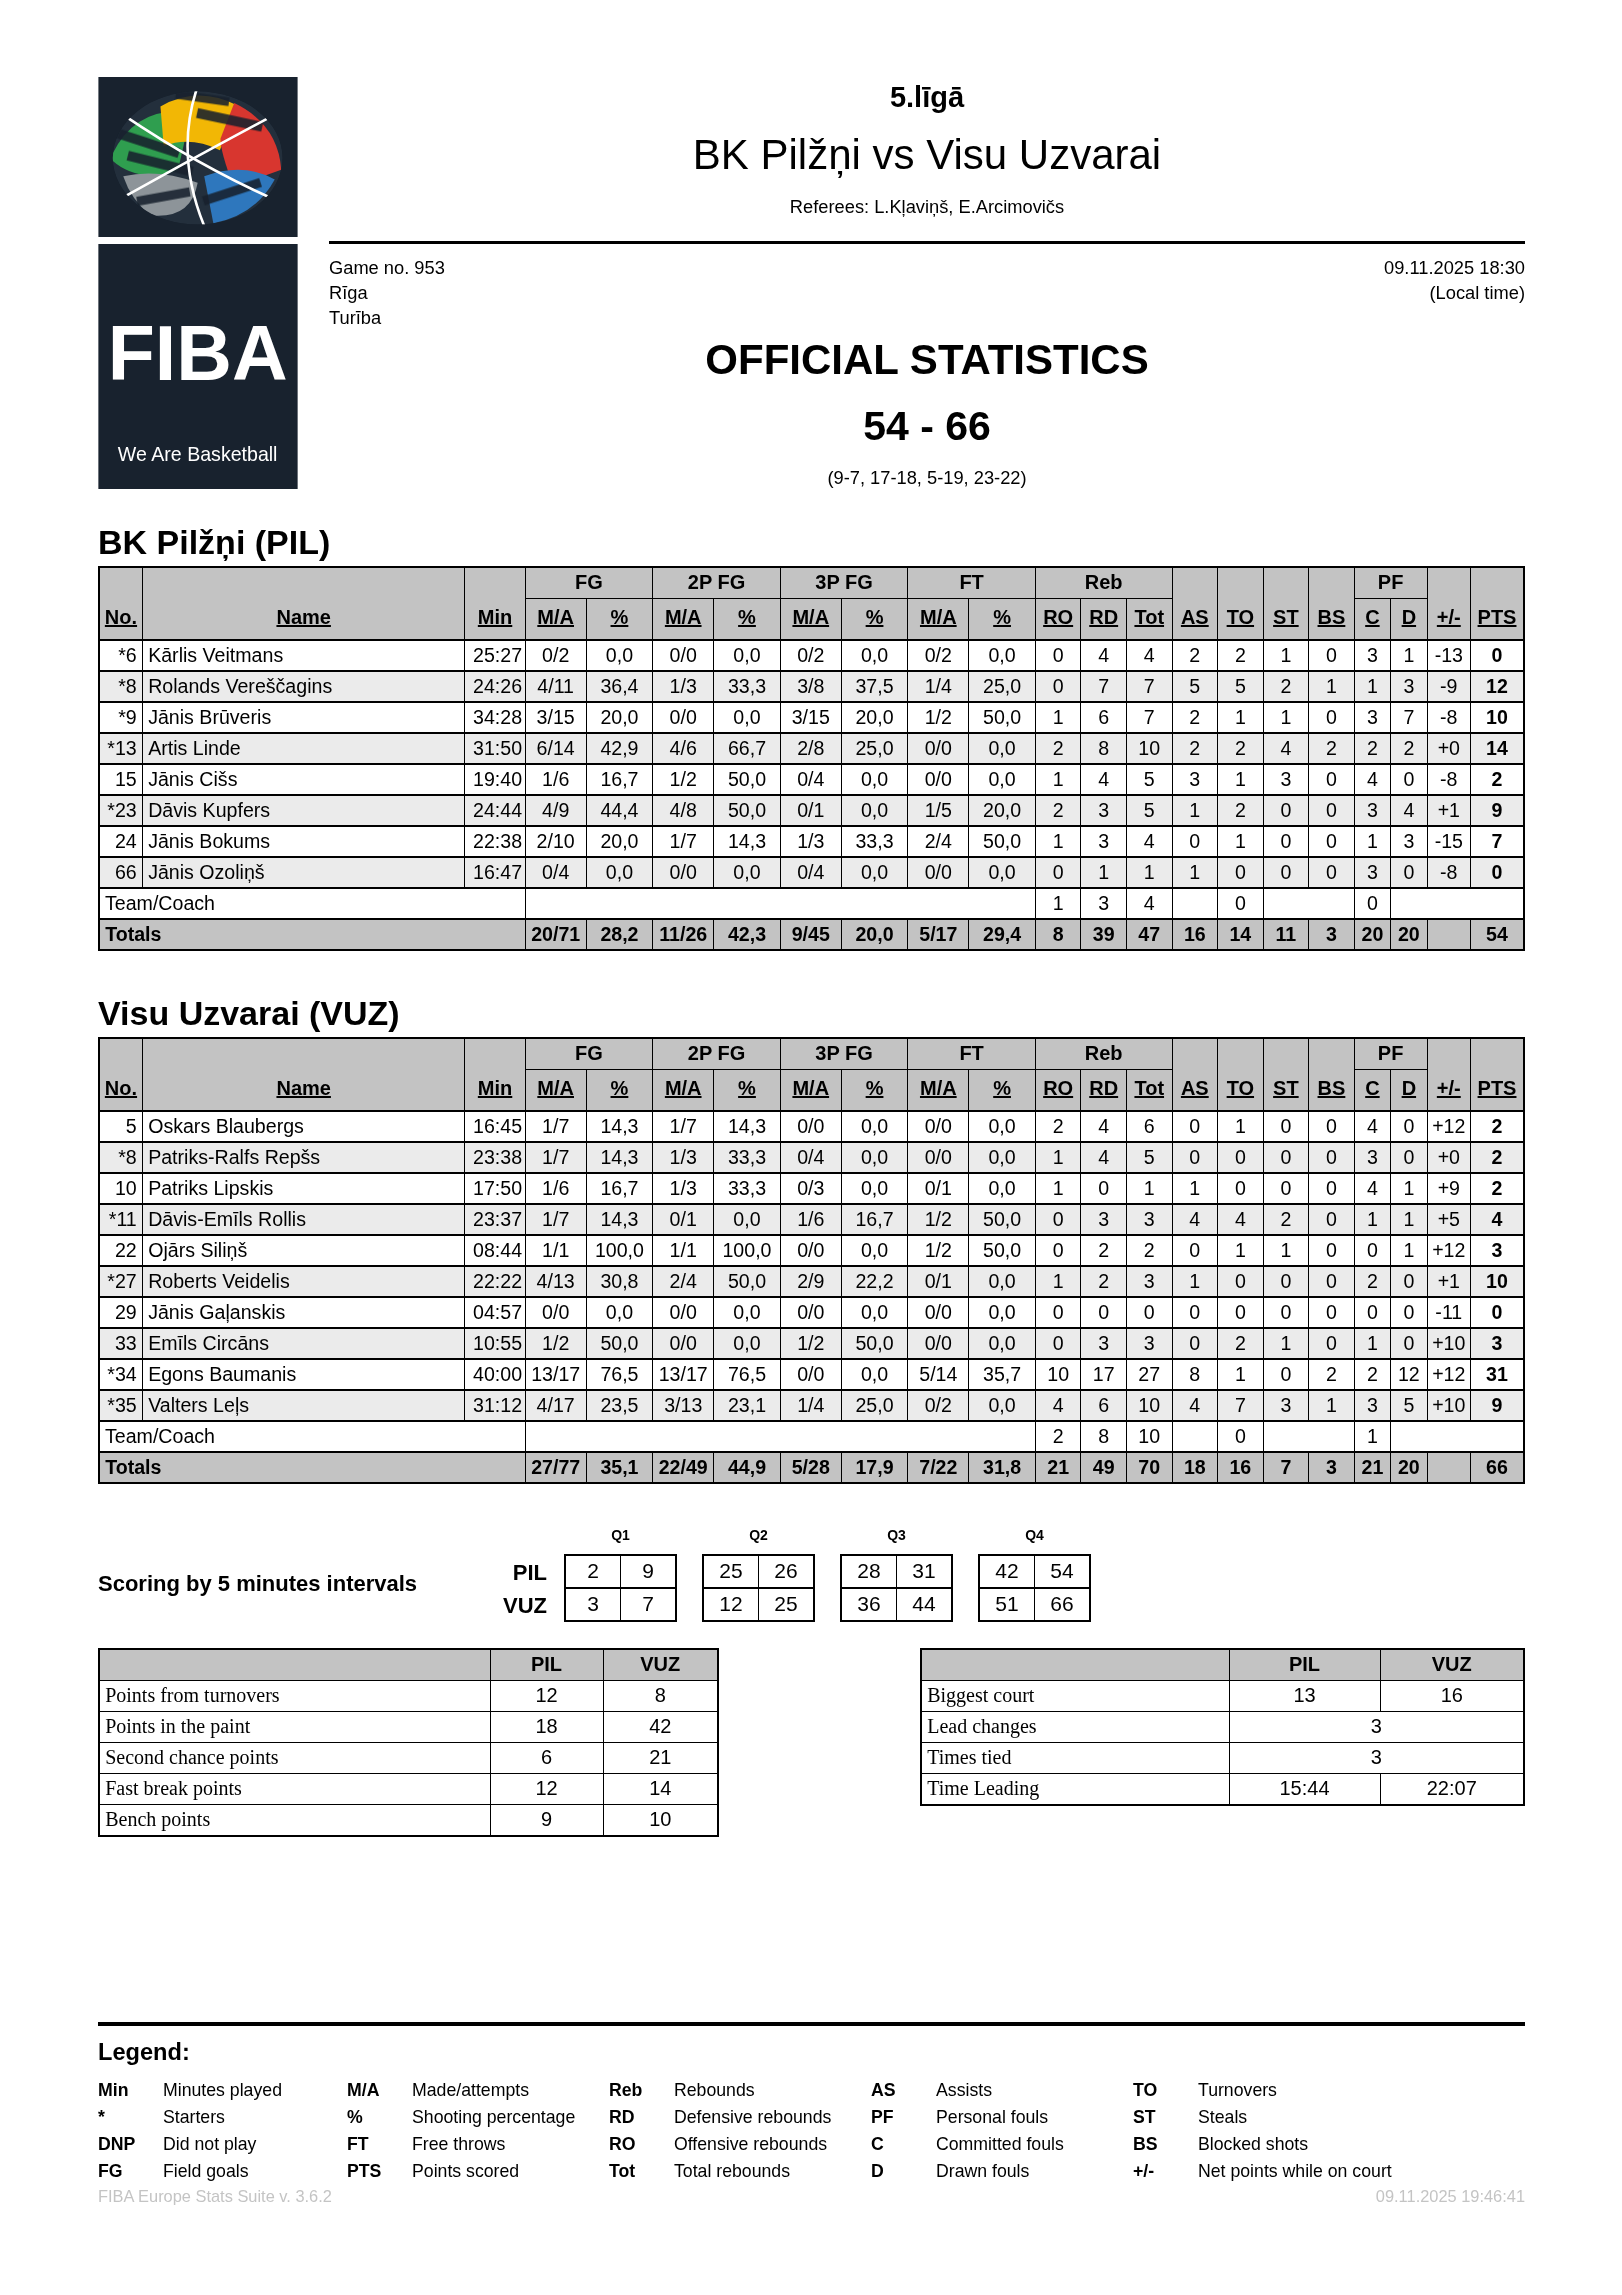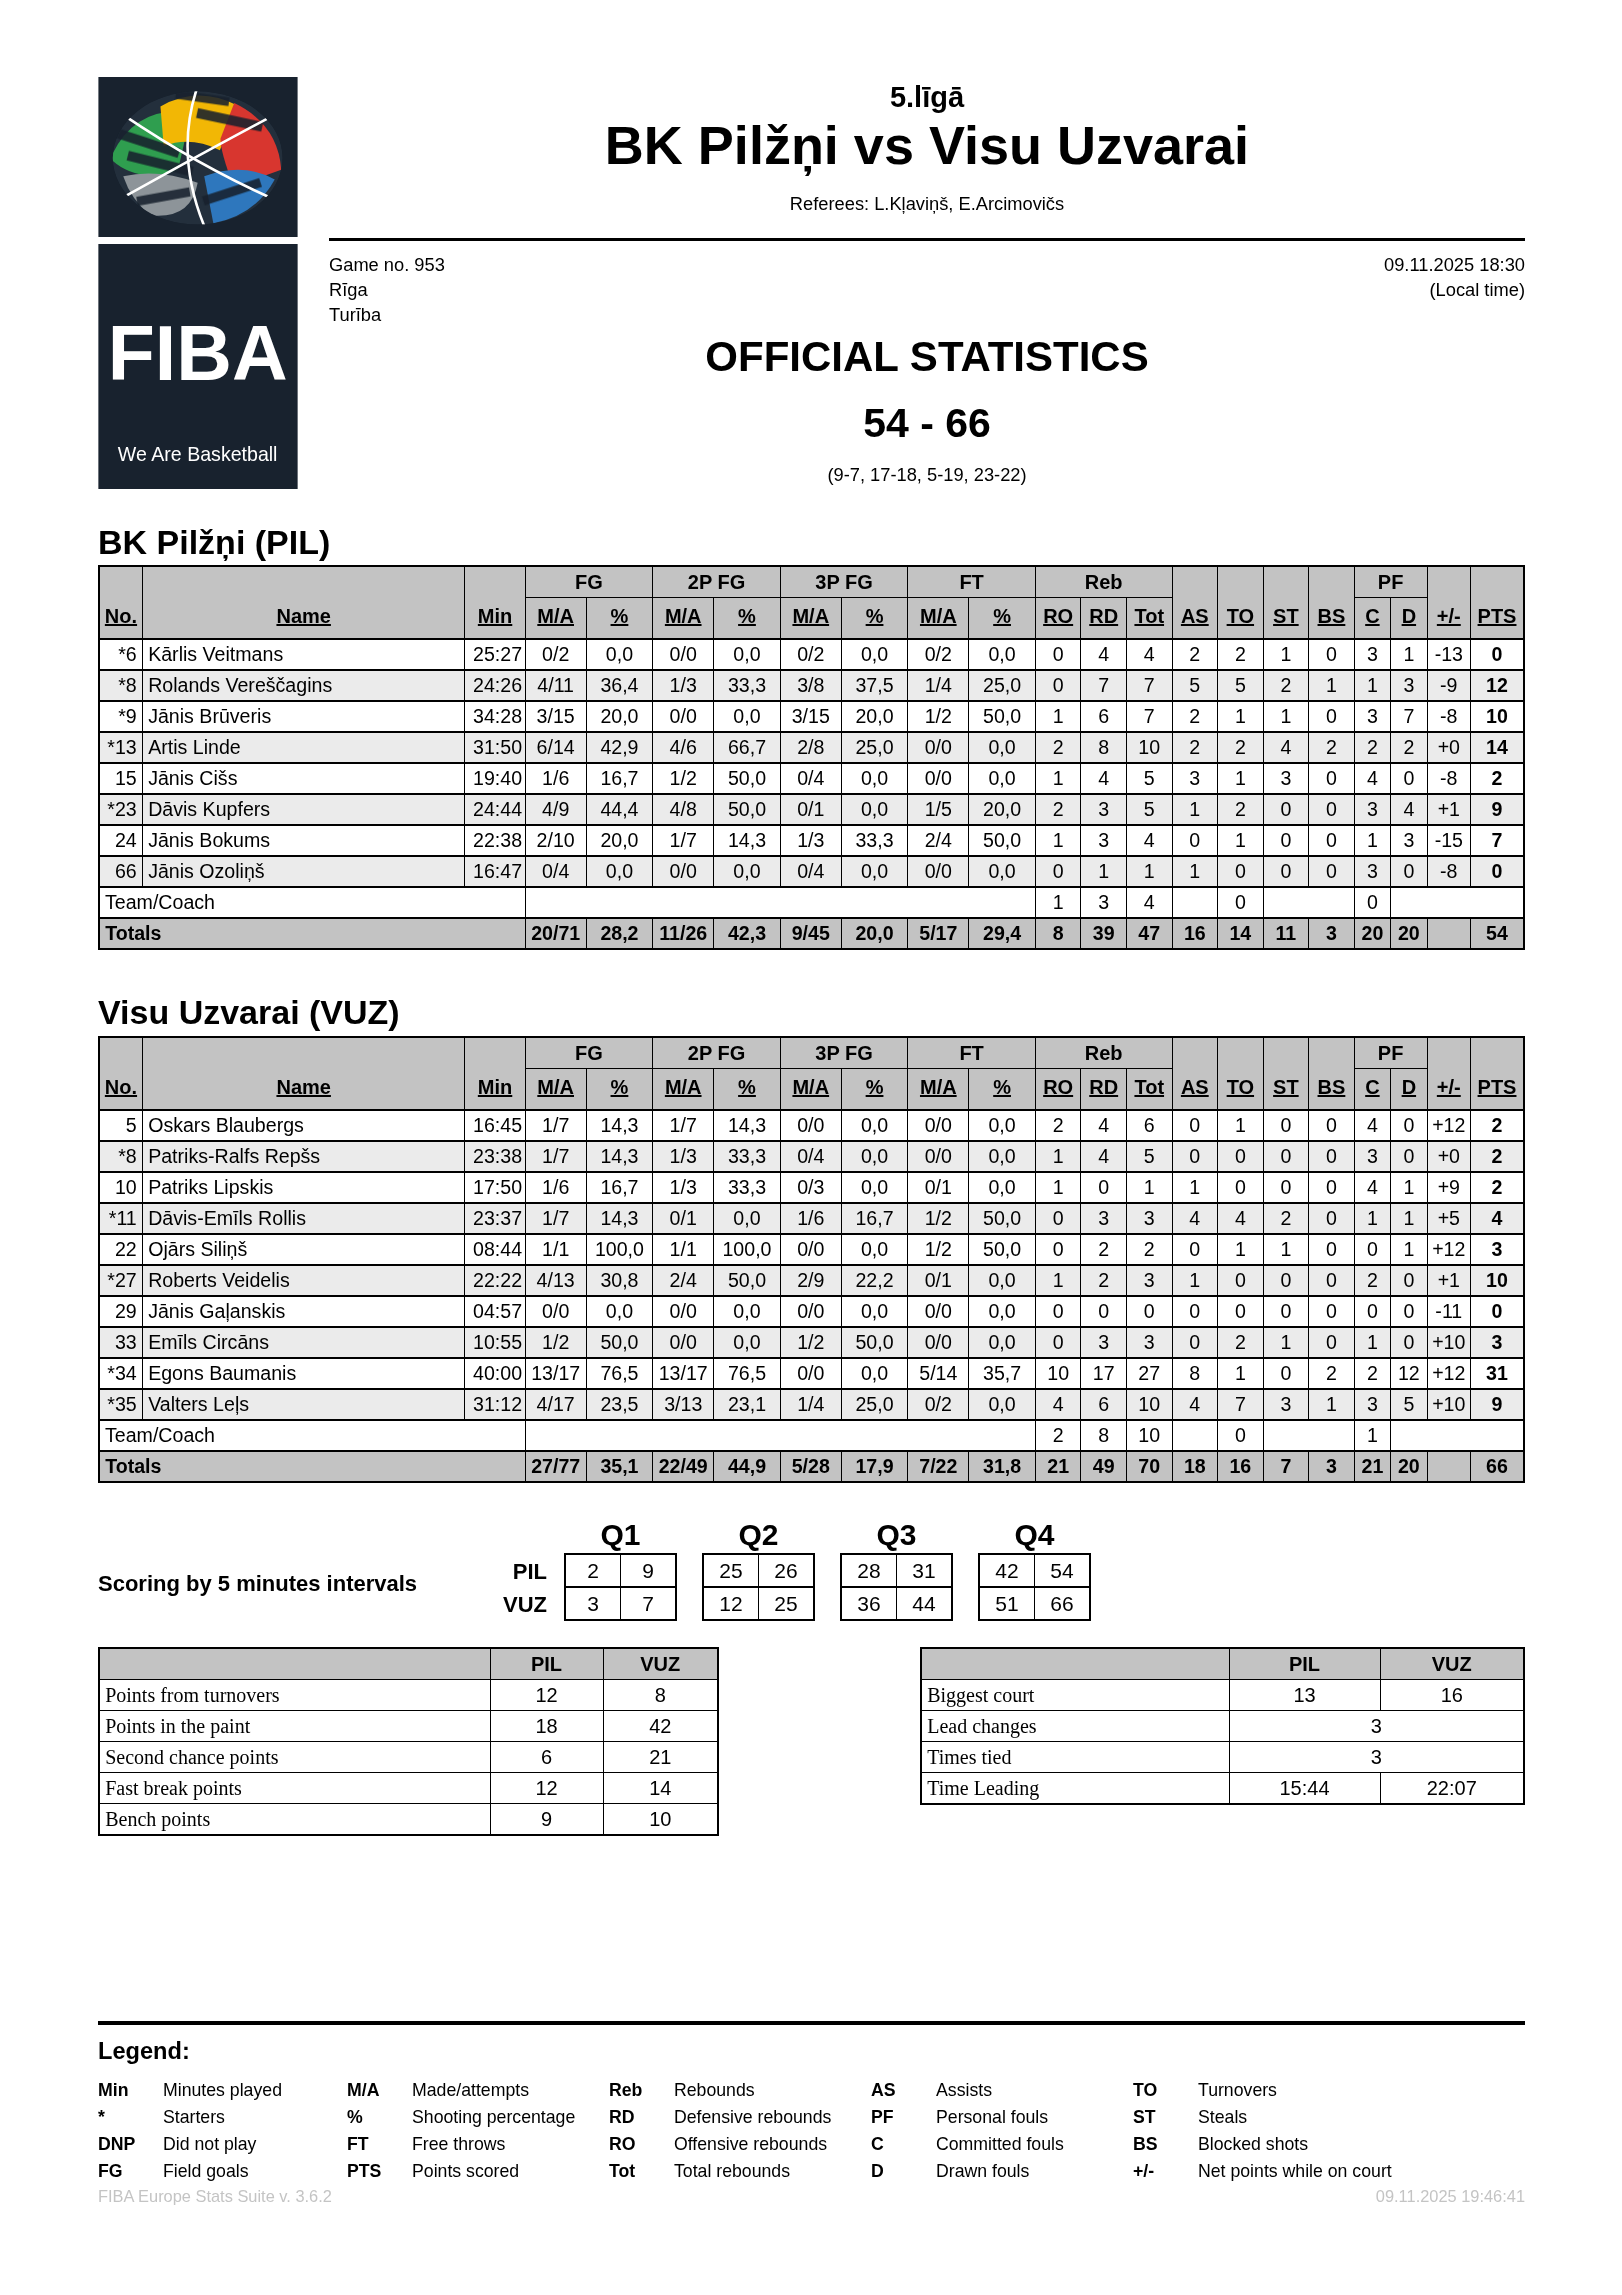--- a/index.html
+++ b/index.html
@@ -8,21 +8,21 @@
     font-family:"Liberation Sans", sans-serif;color:#000;
     -webkit-font-smoothing:antialiased;
   }
   .page{padding:77px 97px 0 98px;position:relative;}
 
   
   .header{display:flex;align-items:flex-start;}
   .logo{width:200px;flex:0 0 200px;display:flex;flex-direction:column;gap:6.5px;}
   .header-main{flex:1;margin-left:31px;display:flex;flex-direction:column;}
   .league{font-size:29px;font-weight:bold;text-align:center;margin-top:3.9px;}
-  .matchup{font-size:54px;font-weight:bold;text-align:center;}
+  .matchup{font-size:42px;font-weight:normal;text-align:center;margin-top:17px;}
   .referees{font-size:18.3px;text-align:center;margin-top:17px;}
   .rule{border-top:3.9px solid #000;margin-top:23.6px;}
   .info-row{display:flex;justify-content:space-between;margin-top:10.5px;font-size:18.3px;line-height:25px;}
   .info-left{text-align:left;}
   .info-right{text-align:right;}
   .big-title{font-size:42px;font-weight:bold;text-align:center;margin-top:6.5px;}
   .score{font-size:41px;font-weight:bold;text-align:center;margin-top:18.3px;}
   .quarter-scores{font-size:18.3px;text-align:center;margin-top:17px;}
 
   
@@ -61,21 +61,21 @@
 
   
   .scoring{display:flex;margin-top:37px;align-items:flex-end;}
   .scoring-label{font-size:22px;font-weight:bold;width:393px;flex:0 0 393px;
     align-self:center;margin-top:26px;}
   .scoring-teamcol{display:flex;flex-direction:column;width:56px;flex:0 0 56px;
     margin-right:17px;text-align:right;}
   .scoring-teamcol .spacer{height:33px;}
   .scoring-teamcol .tname{height:33px;line-height:33px;font-size:22px;font-weight:bold;}
   .qcol{width:113px;flex:0 0 113px;margin-right:25px;}
-  .qlabel{height:33px;line-height:29px;text-align:center;font-size:30px;font-weight:bold;}
+  .qlabel{height:33px;line-height:29px;text-align:center;font-size:14px;font-weight:bold;}
   .qbox{border:2px solid #000;background:#fff;}
   .qrow{display:flex;height:31px;}
   .qrow.first{border-bottom:2px solid #000;}
   .qcell{flex:1;display:flex;align-items:center;justify-content:center;font-size:21px;}
   .qcell.first{border-right:1.3px solid #000;}
 
   
   .summaries{display:flex;justify-content:space-between;margin-top:26px;}
   table.sum-table{border-collapse:collapse;table-layout:fixed;border:2px solid #000;font-size:20px;}
   table.sum-table th,table.sum-table td{border:1.3px solid #000;height:30px;padding:0 5.2px;overflow:hidden;white-space:nowrap;}

